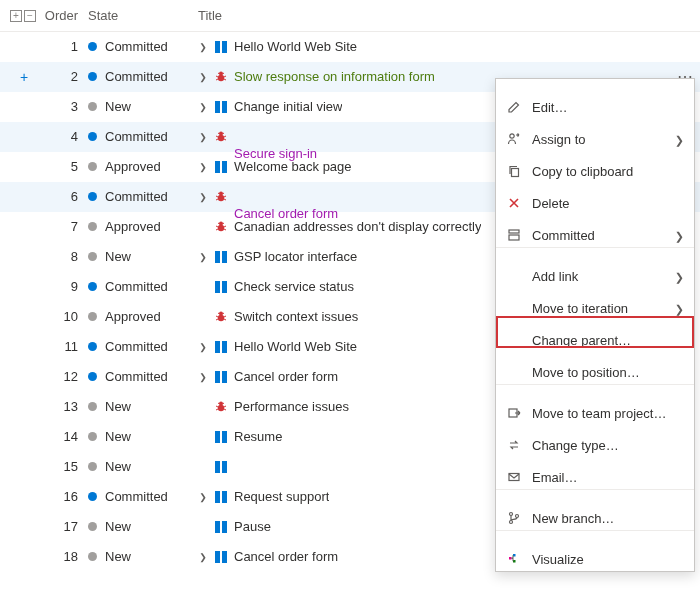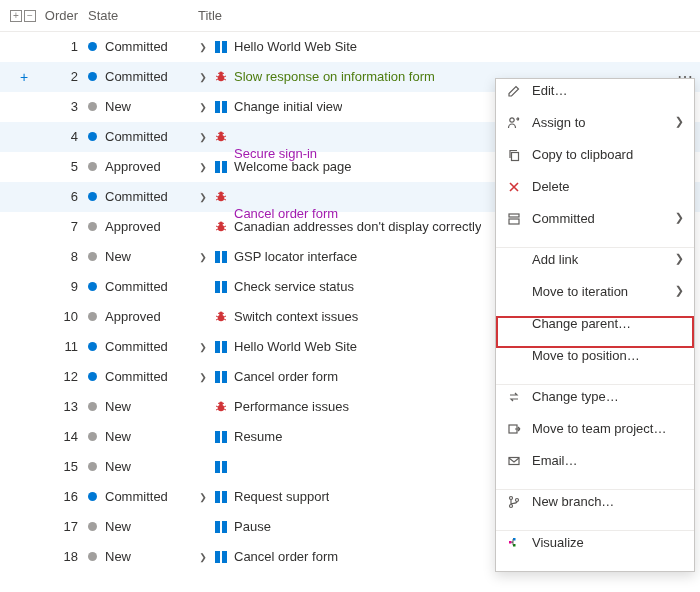--- a/index.html
+++ b/index.html
@@ -70,21 +70,21 @@
     position:absolute;
     top:78px; left:495px;
     width:200px;
     background:#fff;
     border:1px solid #c8c6c4;
     box-shadow:0 4px 12px rgba(0,0,0,0.15);
     padding:4px 0;
     z-index:10;
   }
   .ctx-item {
-    display:flex; align-items:flex-start;
+    display:flex; align-items:flex-end;
     height:32px;
     padding:0 10px;
     gap:10px;
     cursor:pointer;
     position:relative;
   }
   .ctx-icon {
     width:16px; height:16px;
     display:inline-flex; align-items:center; justify-content:center;
     color:#605e5c; flex-shrink:0;
@@ -569,33 +569,33 @@
         <span class="ctx-label">Change parent…</span>
       </div>
       <div class="ctx-item noicon">
         <span class="ctx-icon"></span>
         <span class="ctx-label">Move to position…</span>
       </div>
       <div class="ctx-sep"></div>
       <div class="ctx-item">
         <span class="ctx-icon">
           <svg width="14" height="14" viewBox="0 0 14 14">
-            <path d="M3 5h7l-2-2M11 9H4l2 2" fill="none" stroke="#605e5c" stroke-width="1.2"></path>
-          </svg>
-        </span>
-        <span class="ctx-label">Change type…</span>
-      </div>
-      <div class="ctx-item">
-        <span class="ctx-icon">
-          <svg width="14" height="14" viewBox="0 0 14 14">
             <rect x="2" y="3" width="8" height="8" fill="none" stroke="#605e5c" stroke-width="1.2"></rect>
             <path d="M8 7h5m0 0-2-2m2 2-2 2" fill="none" stroke="#605e5c" stroke-width="1.2"></path>
           </svg>
         </span>
         <span class="ctx-label">Move to team project…</span>
+      </div>
+      <div class="ctx-item">
+        <span class="ctx-icon">
+          <svg width="14" height="14" viewBox="0 0 14 14">
+            <path d="M3 5h7l-2-2M11 9H4l2 2" fill="none" stroke="#605e5c" stroke-width="1.2"></path>
+          </svg>
+        </span>
+        <span class="ctx-label">Change type…</span>
       </div>
       <div class="ctx-item">
         <span class="ctx-icon">
           <svg width="14" height="14" viewBox="0 0 14 14">
             <rect x="2" y="3.5" width="10" height="7" fill="none" stroke="#605e5c" stroke-width="1.2"></rect>
             <path d="M2 4l5 4 5-4" fill="none" stroke="#605e5c" stroke-width="1.2"></path>
           </svg>
         </span>
         <span class="ctx-label">Email…</span>
       </div>

